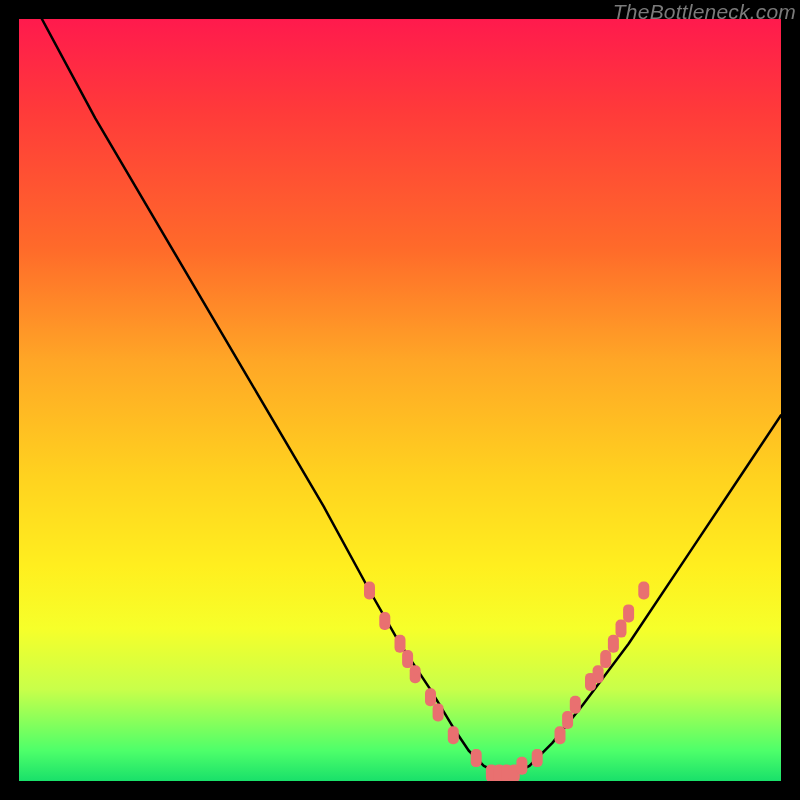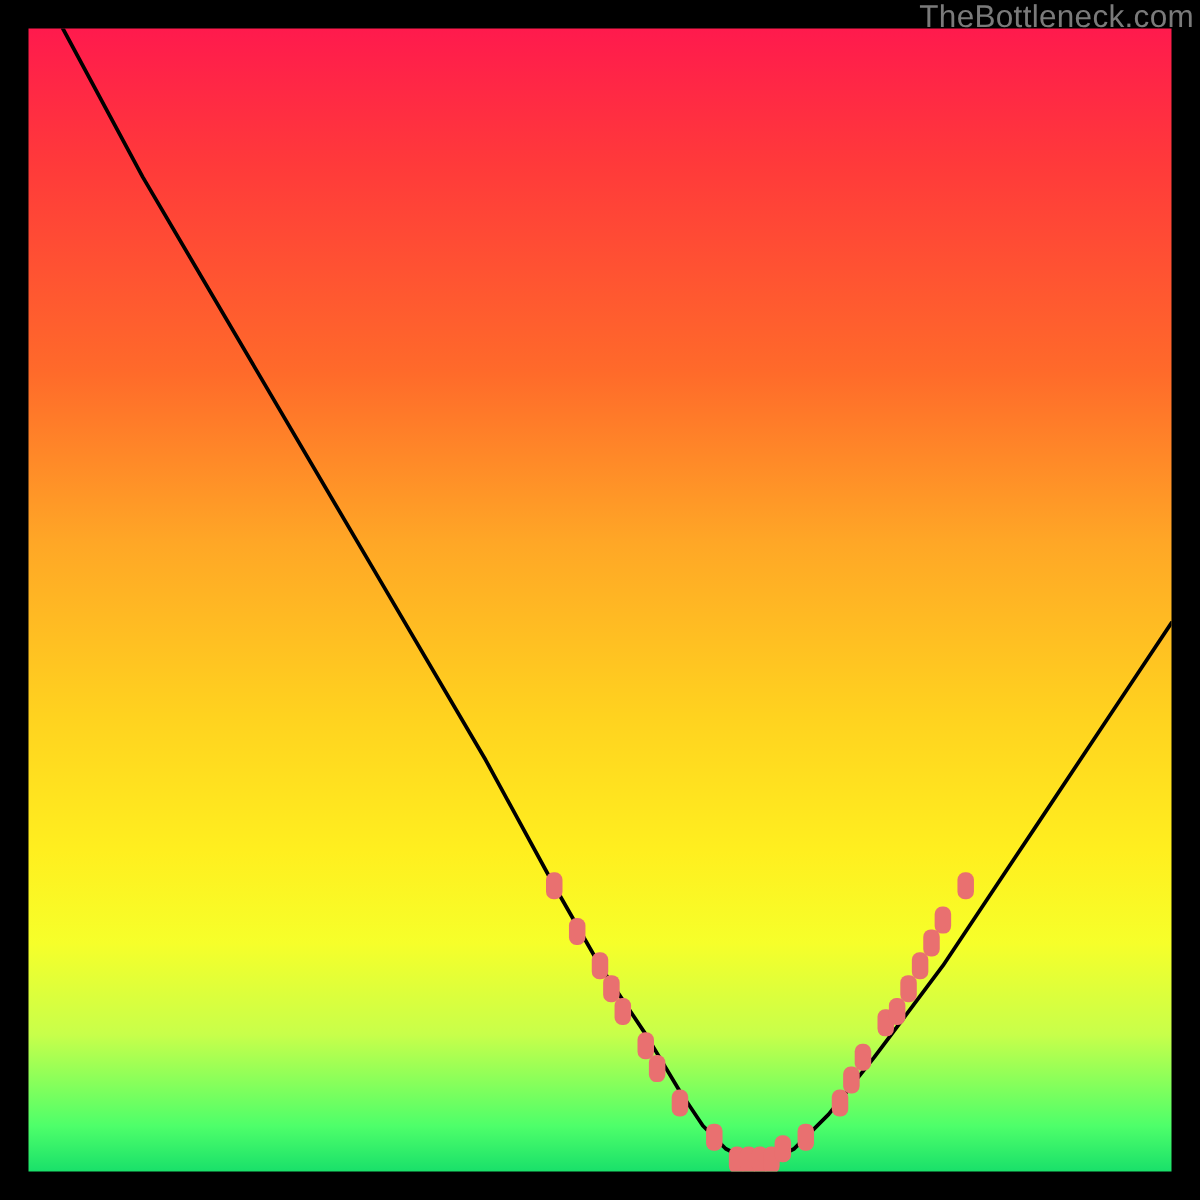--- a/index.html
+++ b/index.html
@@ -11,20 +11,21 @@
     overflow: hidden;
     font-family: Arial, sans-serif;
   }
   .frame {
     position: absolute;
     top: 0;
     left: 0;
     width: 800px;
     height: 800px;
     background: #000;
+    font-style: italic;
   }
   .plot-area {
     position: absolute;
     top: 19px;
     left: 19px;
     width: 762px;
     height: 762px;
     
     background: linear-gradient(
       to bottom,

